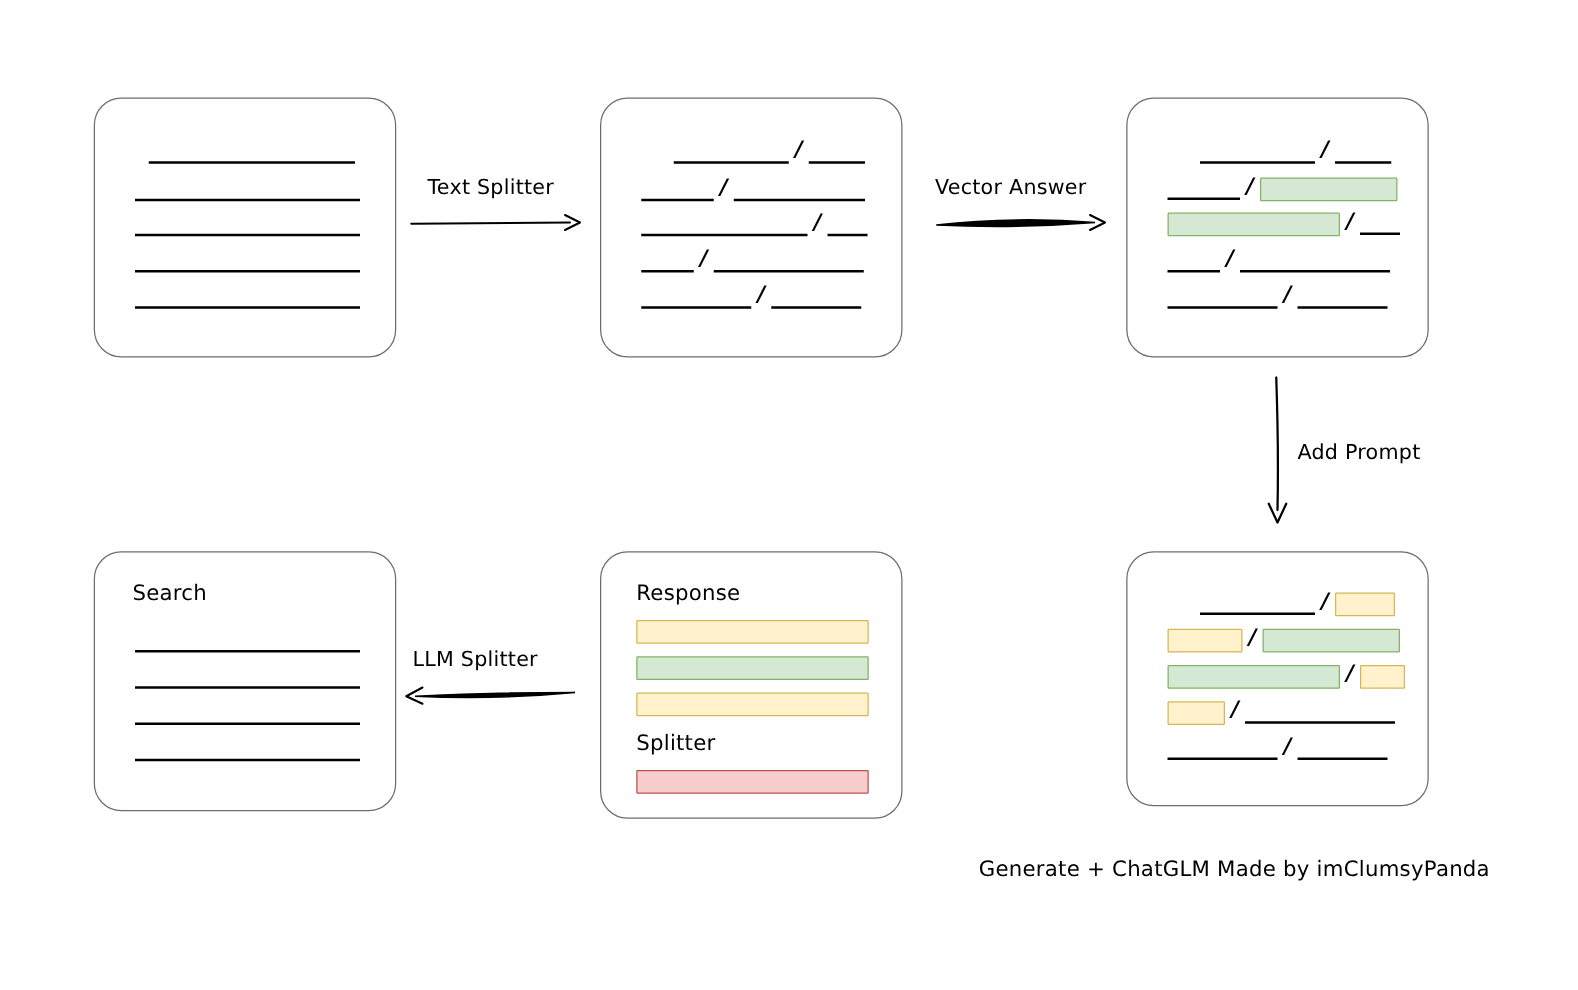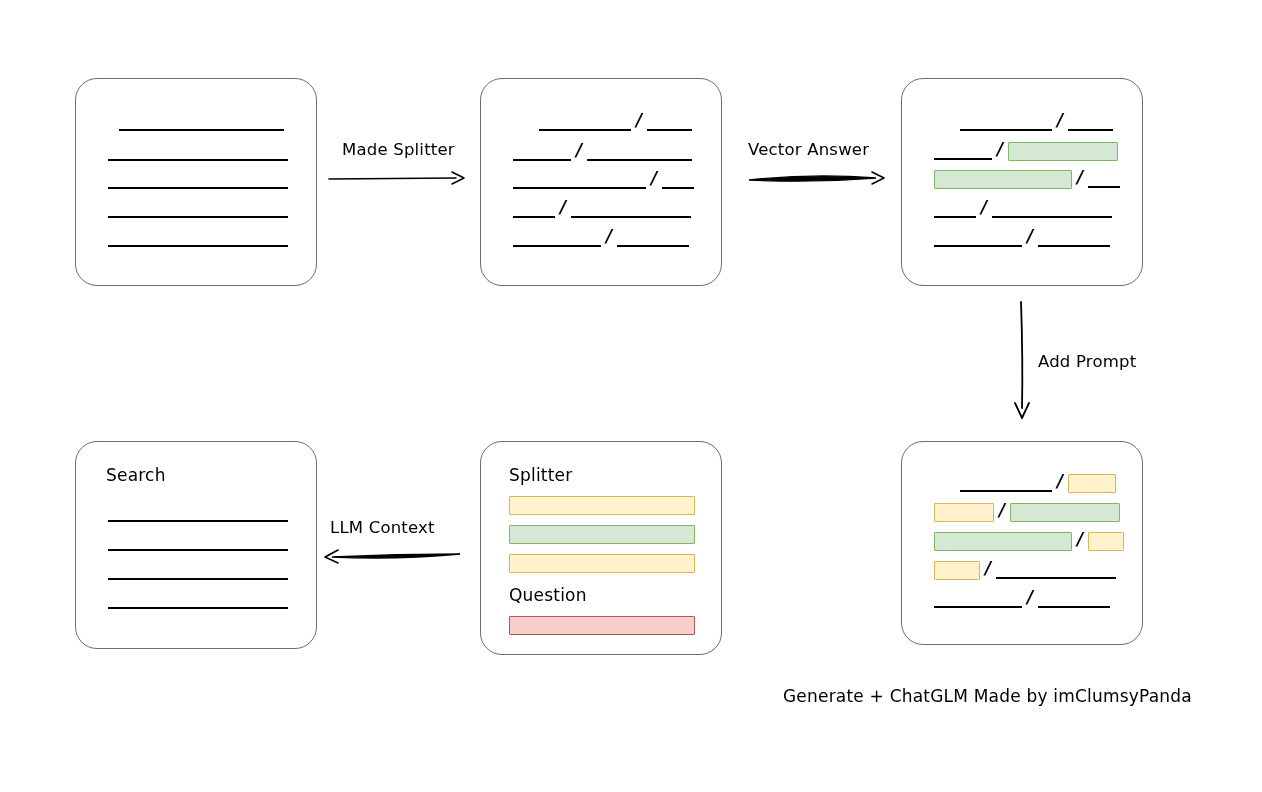--- a/index.html
+++ b/index.html
@@ -234,27 +234,27 @@
       </div>
       <div class="line" style="left:32px; top:148px;">
         <div class="seg plain" style="width:88px;"></div>
         <div class="slash">/</div>
         <div class="seg plain" style="width:72px;"></div>
       </div>
     </div>
   </div>
 
   <div class="doc-box" style="left:480px; top:441px; width:242px; height:214px;">
-    <span class="box-label" style="left:28px; top:23px;">Splitter</span>
+    <span class="box-label" style="left:28px; top:23px;">Response</span>
 
     <div class="chip yellow" style="left:28px; top:54px; width:186px;"></div>
     <div class="chip green" style="left:28px; top:83px; width:186px;"></div>
     <div class="chip yellow" style="left:28px; top:112px; width:186px;"></div>
 
-    <span class="box-label" style="left:28px; top:143px;">Question</span>
+    <span class="box-label" style="left:28px; top:143px;">Splitter</span>
 
     <div class="chip red" style="left:28px; top:174px; width:186px;"></div>
   </div>
 
   <div class="doc-box" style="left:75px; top:441px; width:242px; height:208px;">
     <span class="box-label" style="left:30px; top:23px;">Search</span>
     <div class="lines">
       <div class="line" style="left:32px; top:62px; width:180px;">
         <div class="seg plain" style="width:100%;"></div>
       </div>
@@ -264,21 +264,21 @@
       <div class="line" style="left:32px; top:120px; width:180px;">
         <div class="seg plain" style="width:100%;"></div>
       </div>
       <div class="line" style="left:32px; top:149px; width:180px;">
         <div class="seg plain" style="width:100%;"></div>
       </div>
     </div>
   </div>
 
   <div class="arrow-group" style="left:328px; top:140px; width:140px; height:50px;">
-    <span class="arrow-label" style="left:14px; top:0px;">Made Splitter</span>
+    <span class="arrow-label" style="left:14px; top:0px;">Text Splitter</span>
     <svg class="arrow-svg" width="140" height="24" viewBox="0 0 140 24" style="left:0px; top:26px;">
       <path d="M1 13 L128 12" stroke="#000" stroke-width="1.6" fill="none" stroke-linecap="round"></path>
       <path d="M124 6 L136 12 L124 18" stroke="#000" stroke-width="1.6" fill="none" stroke-linejoin="round" stroke-linecap="round"></path>
     </svg>
   </div>
 
   <div class="arrow-group" style="left:748px; top:140px; width:140px; height:50px;">
     <span class="arrow-label" style="left:0px; top:0px;">Vector Answer</span>
     <svg class="arrow-svg" width="140" height="24" viewBox="0 0 140 24" style="left:0px; top:26px;">
       <path d="M1 14 Q65 7 128 12 Q65 17 1 14 Z" stroke="#000" stroke-width="1.3" fill="#000"></path>
@@ -289,21 +289,21 @@
   <div class="arrow-group" style="left:1010px; top:300px; width:150px; height:130px;">
     <svg class="arrow-svg" width="30" height="122" viewBox="0 0 30 122" style="left:0px; top:0px;">
       <path d="M11 2 Q13 60 12 108" stroke="#000" stroke-width="1.8" fill="none" stroke-linecap="round"></path>
       <path d="M5 103 L12 118 L19 103" stroke="#000" stroke-width="1.8" fill="none" stroke-linejoin="round" stroke-linecap="round"></path>
     </svg>
     <span class="arrow-label" style="left:28px; top:52px;">Add Prompt</span>
   </div>
 
 
   <div class="arrow-group" style="left:322px; top:518px; width:140px; height:50px;">
-    <span class="arrow-label" style="left:8px; top:0px;">LLM Context</span>
+    <span class="arrow-label" style="left:8px; top:0px;">LLM Splitter</span>
     <svg class="arrow-svg" width="140" height="24" viewBox="0 0 140 24" style="left:0px; top:26px;">
       <path d="M138 10 Q74 16 10 13 Q74 10 138 10 Z" stroke="#000" stroke-width="1.3" fill="#000"></path>
       <path d="M16 6 L3 13 L16 19" stroke="#000" stroke-width="1.6" fill="none" stroke-linejoin="round" stroke-linecap="round"></path>
     </svg>
   </div>
 
   <span class="caption" style="left:783px; top:686px;">Generate + ChatGLM Made by imClumsyPanda</span>
 
 </div>
 

